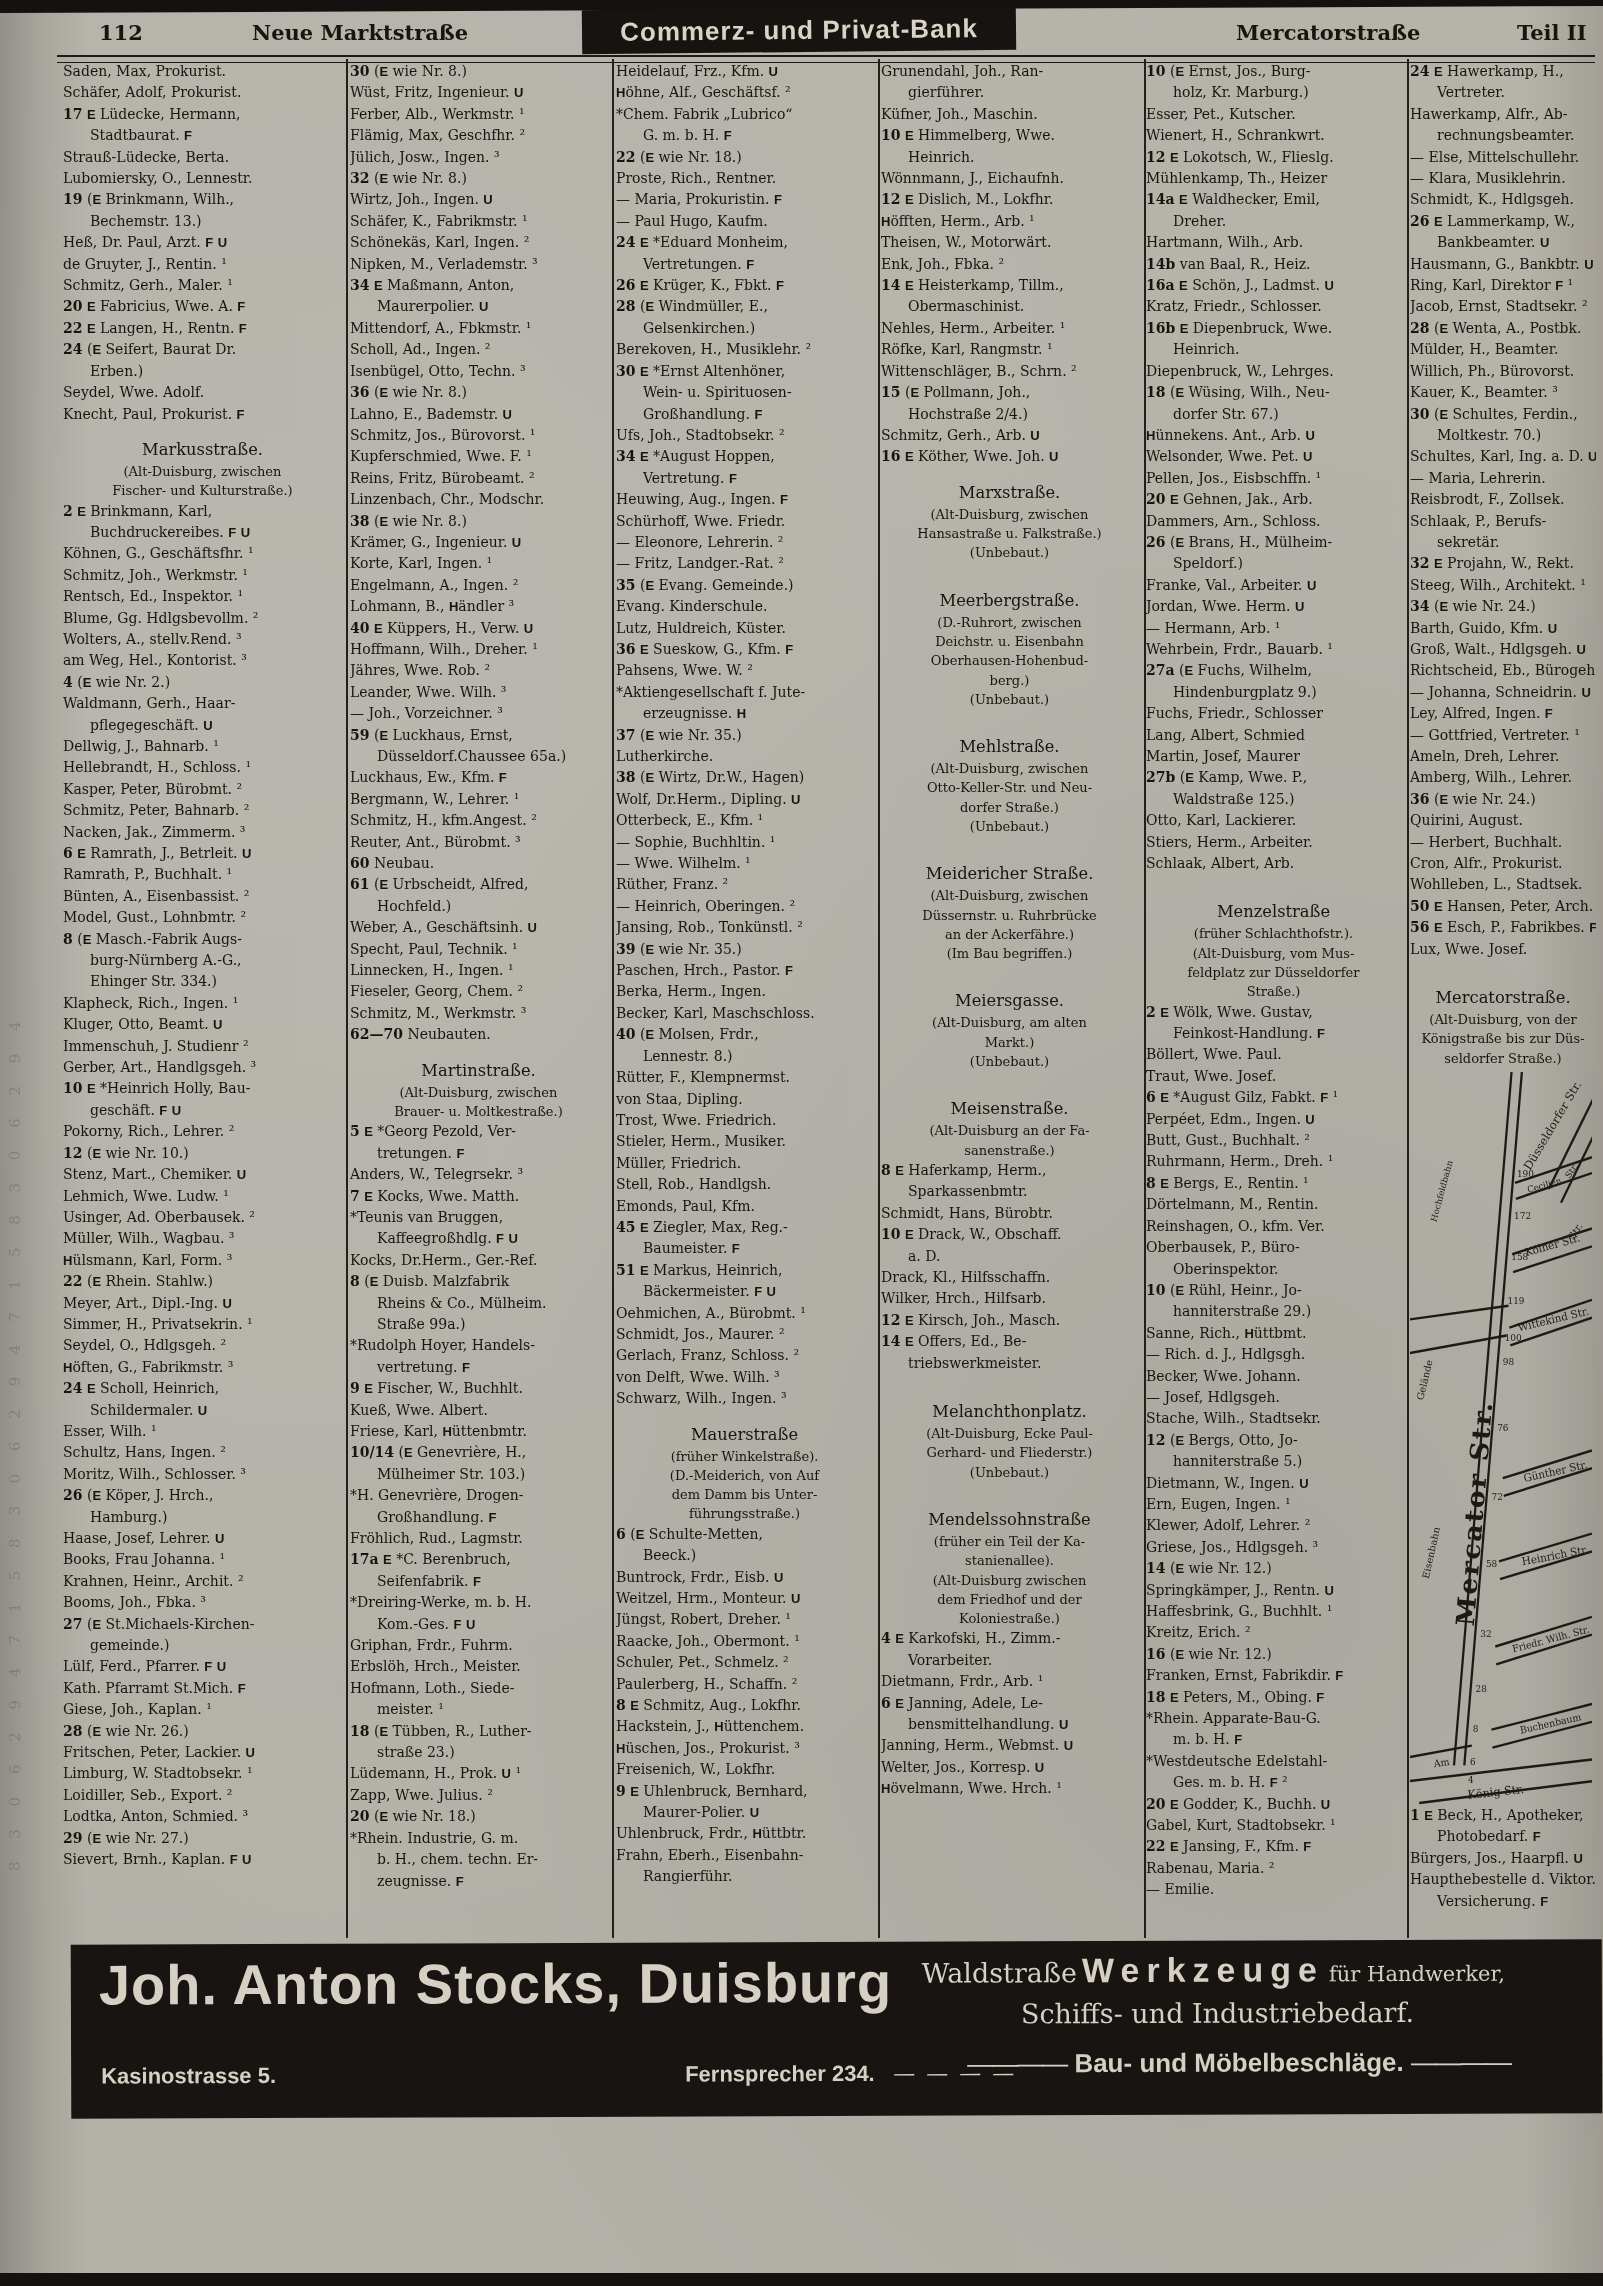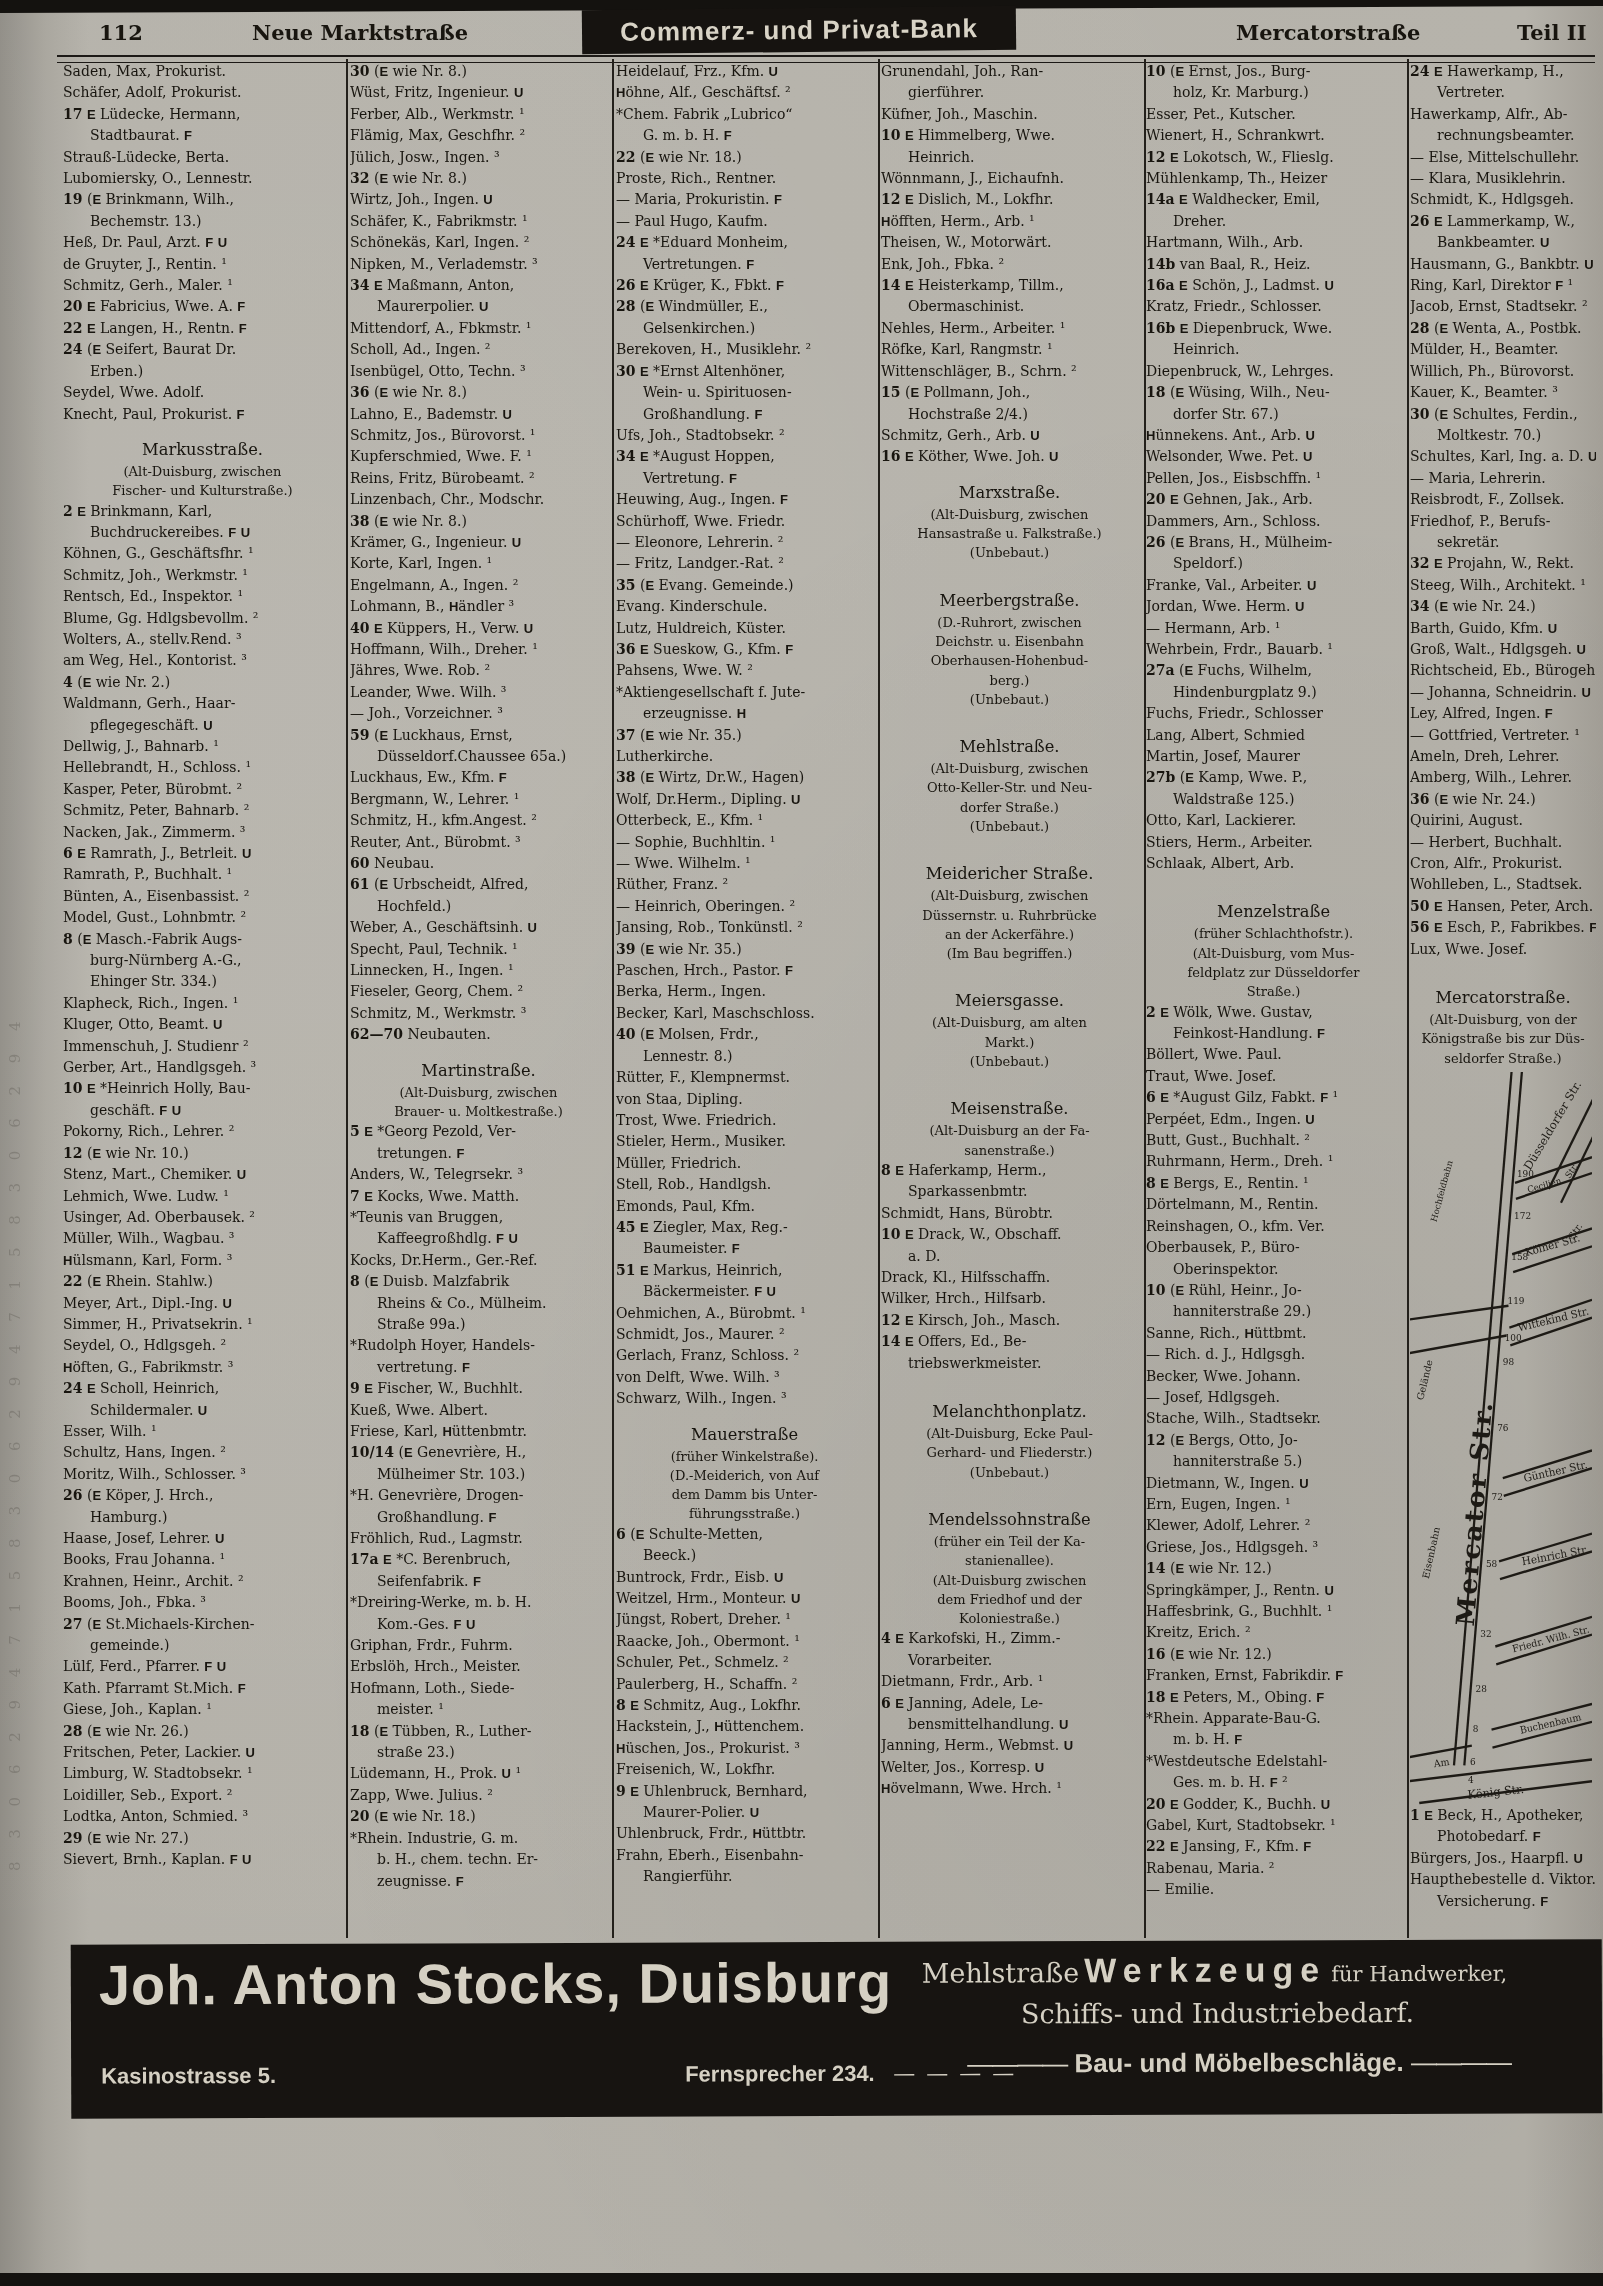--- a/index.html
+++ b/index.html
@@ -517,21 +517,21 @@
         <div class="ln e">Jacob, Ernst, Stadtsekr. ²</div>
         <div class="ln e"><b class="hn">28</b> (<span class="mk">E</span> Wenta, A., Postbk.</div>
         <div class="ln e">Mülder, H., Beamter.</div>
         <div class="ln e">Willich, Ph., Bürovorst.</div>
         <div class="ln e">Kauer, K., Beamter. ³</div>
         <div class="ln e"><b class="hn">30</b> (<span class="mk">E</span> Schultes, Ferdin.,</div>
         <div class="ln c">Moltkestr. 70.)</div>
         <div class="ln e">Schultes, Karl, Ing. a. D. <span class="mk">U</span></div>
         <div class="ln e">— Maria, Lehrerin.</div>
         <div class="ln e">Reisbrodt, F., Zollsek.</div>
-        <div class="ln e">Friedhof, P., Berufs-</div>
+        <div class="ln e">Schlaak, P., Berufs-</div>
         <div class="ln c">sekretär.</div>
         <div class="ln e"><b class="hn">32</b> <span class="mk">E</span> Projahn, W., Rekt.</div>
         <div class="ln e">Steeg, Wilh., Architekt. ¹</div>
         <div class="ln e"><b class="hn">34</b> (<span class="mk">E</span> wie Nr. 24.)</div>
         <div class="ln e">Barth, Guido, Kfm. <span class="mk">U</span></div>
         <div class="ln e">Groß, Walt., Hdlgsgeh. <span class="mk">U</span></div>
         <div class="ln e">Richtscheid, Eb., Bürogeh. </div>
         <div class="ln e">— Johanna, Schneidrin. <span class="mk">U</span></div>
         <div class="ln e">Ley, Alfred, Ingen. <span class="mk">F</span></div>
         <div class="ln e">— Gottfried, Vertreter. ¹</div>
@@ -612,21 +612,21 @@
         <div class="ln c">Versicherung. <span class="mk">F</span></div>
       </div>
     </div>
 
   <div id="ad">
     <div class="nm">Joh. Anton Stocks, Duisburg</div>
     <div class="addr">Kasinostrasse 5.</div>
     <div class="phone">Fernsprecher 234.</div>
     <div class="dashes">— — — —</div>
     <div class="r1">
-      <span class="s1">Mehlstraße</span>
+      <span class="s1">Waldstraße</span>
       <span class="s2">Werkzeuge</span>
       <span class="s3">für Handwerker,</span>
     </div>
     <div class="r2">Schiffs- und Industriebedarf.</div>
     <div class="r3">
       <span class="dsh">————</span>
       <span>Bau- und Möbelbeschläge.</span>
       <span class="dsh">————</span>
     </div>
   </div>

